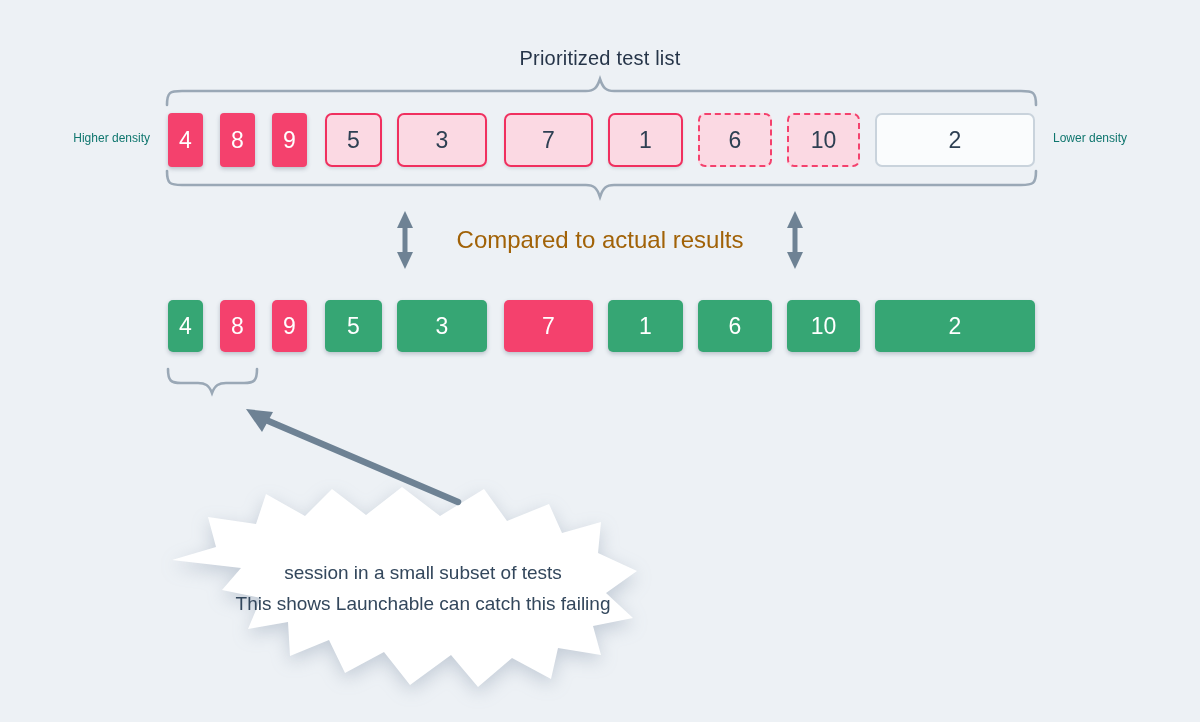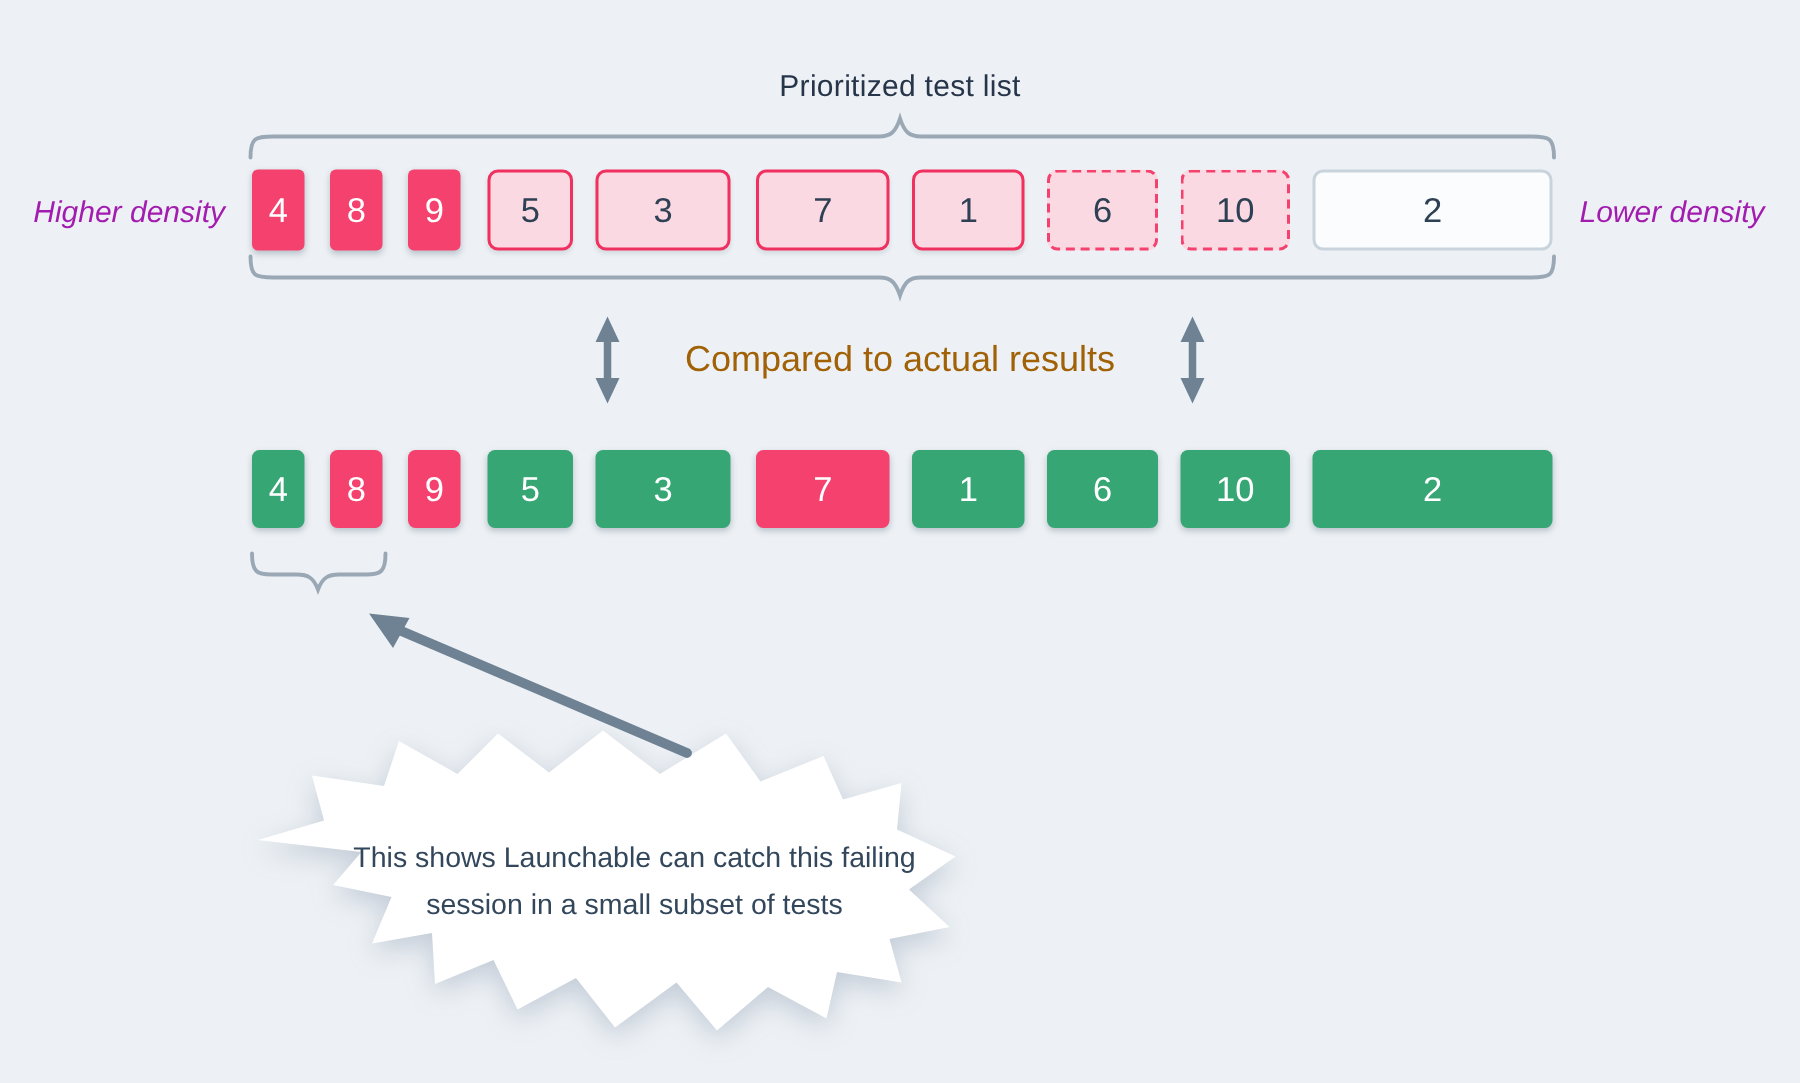--- a/index.html
+++ b/index.html
@@ -25,21 +25,21 @@
     color:var(--ink);
     position:relative;
     overflow:hidden;
   }
   .stage{position:absolute;inset:0;width:1200px;height:722px;}
   svg.layer{position:absolute;inset:0;pointer-events:none;}
 
   
   .lbl{position:absolute;color:var(--title-ink);}
   .title{left:400px;top:47px;width:400px;text-align:center;font-size:20px;letter-spacing:.2px;}
-  .density{font-style:italic;font-size:20px;top:131px;color:#a21caf;}
+  .density{font-size:12px;top:131px;color:#0f766e;}
   .density.left{left:18px;width:132px;text-align:right;}
   .density.right{left:1053px;width:150px;text-align:left;}
   .compare{left:440px;top:226px;width:320px;text-align:center;font-size:24px;color:#a16207;}
   .callout-text{
     position:absolute;left:193px;top:557px;width:460px;text-align:center;
     font-size:19px;line-height:31px;color:#33475c;
   }
 
   
   .box{
@@ -142,17 +142,17 @@
     <div class="box pass" style="left:325px;width:57px;">5</div>
     <div class="box pass" style="left:397px;width:90px;">3</div>
     <div class="box fail" style="left:504px;width:89px;">7</div>
     <div class="box pass" style="left:608px;width:75px;">1</div>
     <div class="box pass" style="left:698px;width:74px;">6</div>
     <div class="box pass" style="left:787px;width:73px;">10</div>
     <div class="box pass" style="left:875px;width:160px;">2</div>
   </div>
 
   <div class="callout-text">
+    <div>session in a small subset of tests</div>
     <div>This shows Launchable can catch this failing</div>
-    <div>session in a small subset of tests</div>
   </div>
 
 </div>
 
 </body></html>

